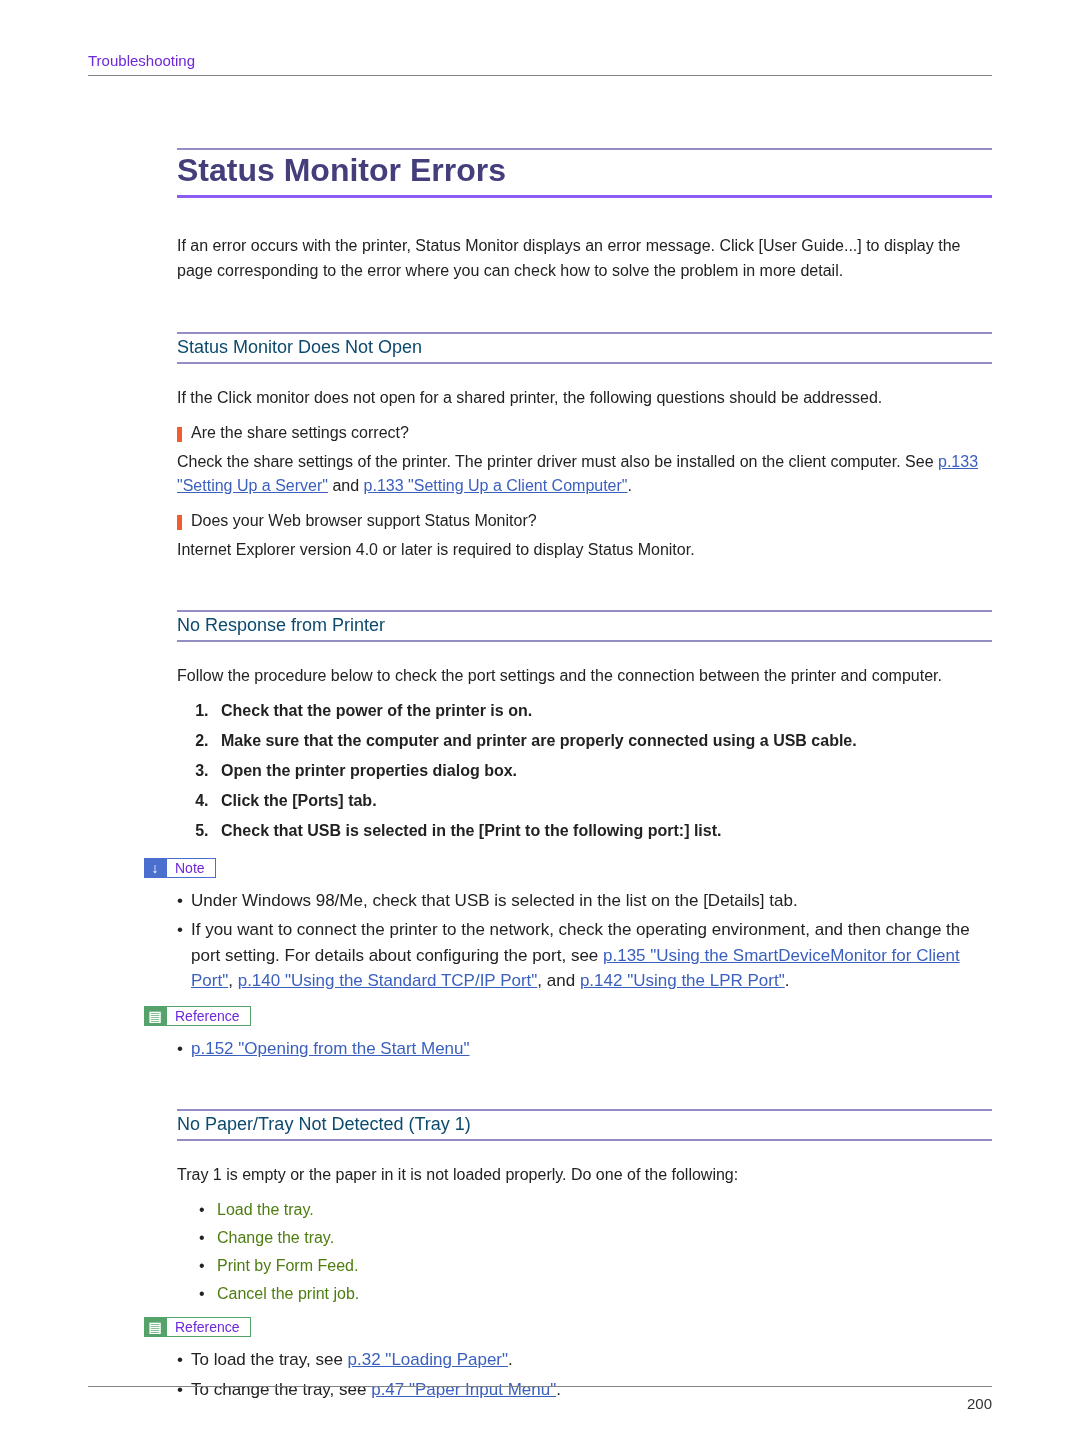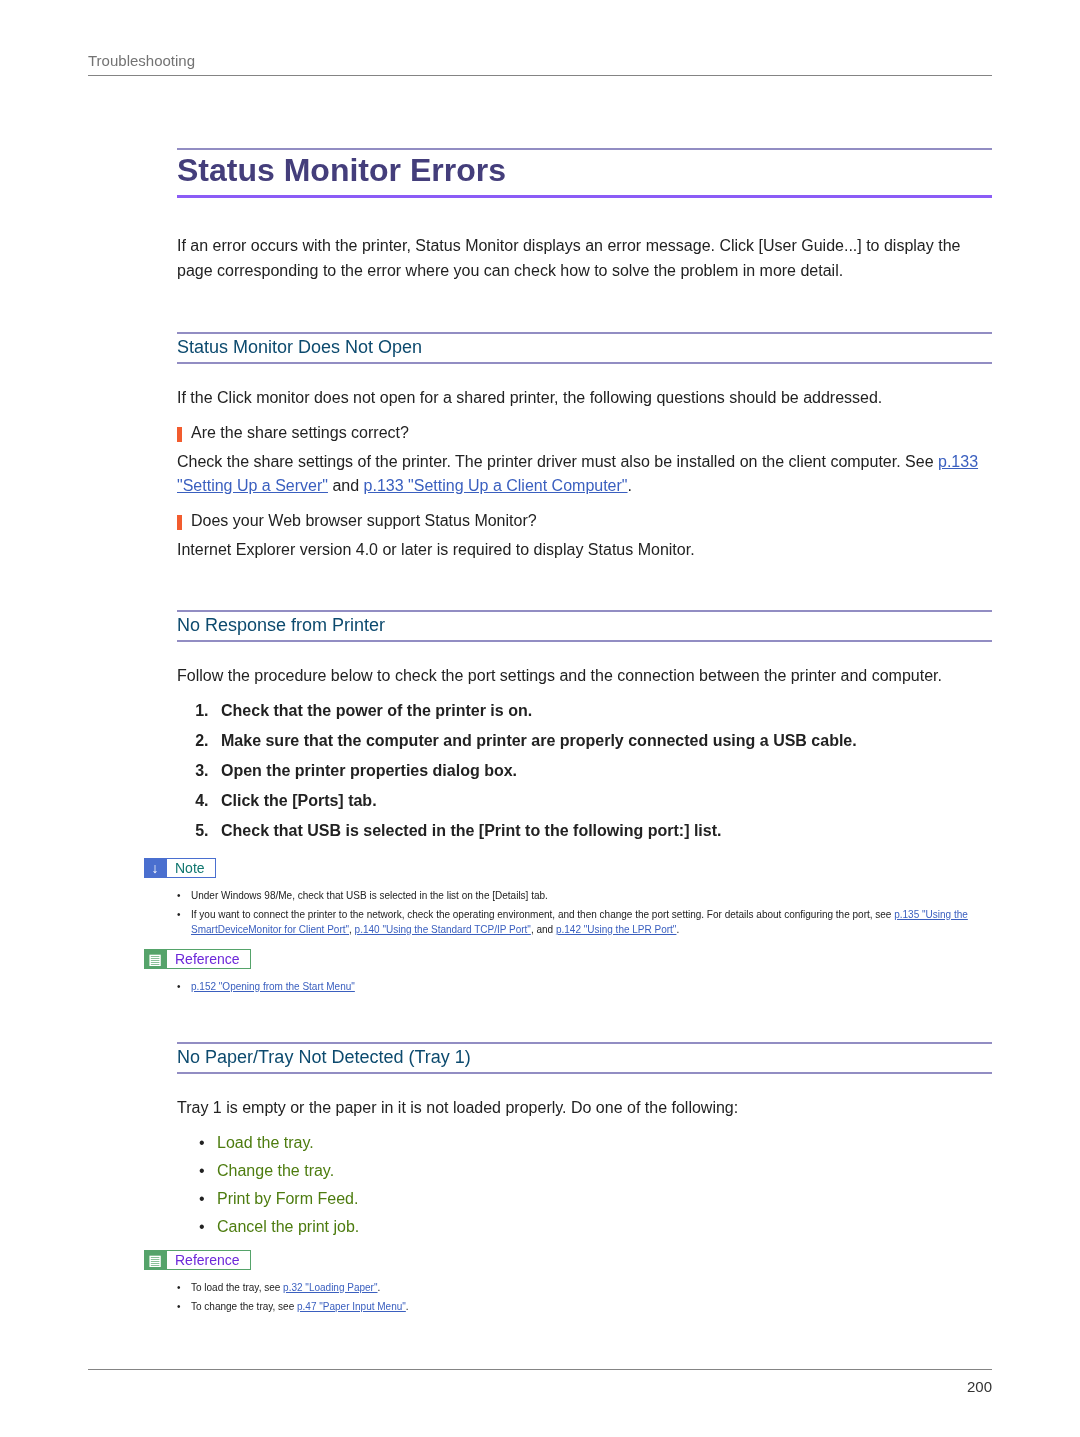--- a/index.html
+++ b/index.html
@@ -16,21 +16,21 @@
     min-height: 1437px;
     position: relative;
     box-sizing: border-box;
     padding: 52px 0 40px 0;
   }
   .header-row {
     border-bottom: 1.5px solid #848484;
     margin: 0 88px 0 88px;
     padding-bottom: 6px;
     font-size: 15px;
-    color: #737373;
+    color: #6d28d9;
   }
   .content {
     margin: 72px 88px 0 177px;
   }
   .h1 {
     font-size: 32px;
     font-weight: 700;
     color: #443e7b;
     padding-bottom: 6px;
     border-top: 2px solid #928dc3;
@@ -110,30 +110,30 @@
     color: #fff;
     font-weight: bold;
   }
   .callout-note .callout-icon { background: #4a6fcf; }
   .callout-ref .callout-icon { background: #55a36a; }
   .callout-label {
     border: 1px solid;
     font-size: 14px;
     padding: 1px 10px 1px 8px;
   }
-  .callout-note .callout-label { color: #0f766e; border-color: #4a6fcf; }
+  .callout-note .callout-label { color: #6d28d9; border-color: #4a6fcf; }
   .callout-ref .callout-label { color: #6d28d9; border-color: #55a36a; }
   .small-list {
     list-style: none;
     padding: 0;
     margin: 0 0 12px 0;
   }
   .small-list li {
     position: relative;
-    font-size: 10px;
+    font-size: 17px;
     line-height: 1.5;
     color: #222;
     padding-left: 14px;
     margin-bottom: 4px;
   }
   .small-list li::before {
     content: "•";
     position: absolute;
     left: 0;
     top: 0;

